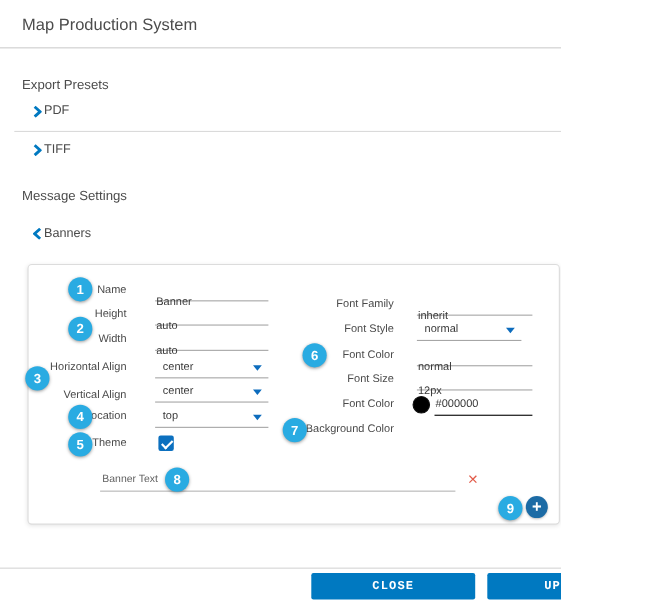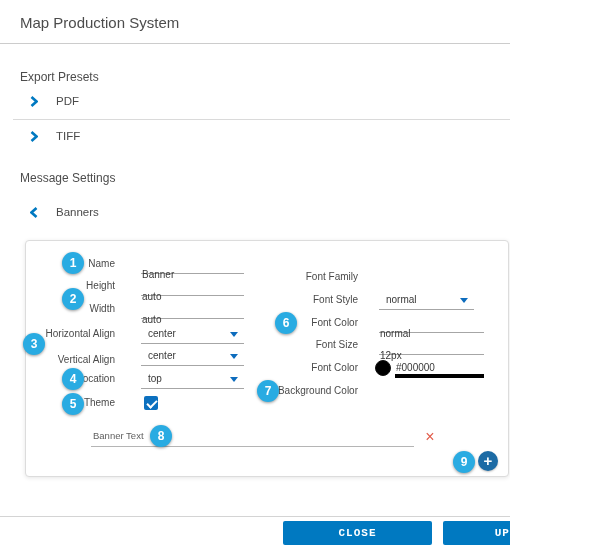--- a/index.html
+++ b/index.html
@@ -10,21 +10,21 @@
   
   .title { position:absolute; left:20px; top:14px; font-size:15px; color:#4c4c4c; }
   .hdr-divider { position:absolute; top:43px; left:0; width:600px; height:1px; background:#cccccc; }
 
   
   .section-heading { position:absolute; left:20px; font-size:12px; color:#4c4c4c; }
   .h-export { top:70px; } .h-message { top:171px; }
 
   
   .nav-row { position:absolute; left:30px; height:14px; display:flex; align-items:center;
-             gap:18px; cursor:pointer; }
+             gap:2px; cursor:pointer; }
   .nav-row .lbl { font-size:11.5px; color:#4a4a4a; }
   .r-pdf { top:94px; } .r-tiff { top:129px; } .r-back { top:205px; }
   .preset-divider { position:absolute; top:119px; left:13px; width:568px; height:1px; background:#dadada; }
 
   
   .panel { position:absolute; left:25px; top:240px; width:484px; height:237px;
            background:#fff; border:1px solid #dcdcdc; border-radius:4px;
            box-shadow:0 1px 4px rgba(0,0,0,0.10); }
 
   
@@ -44,21 +44,21 @@
   .fld.sel.r { width:95px; }
   .caret { position:absolute; right:6px; top:8px; width:0; height:0;
            border-left:4px solid transparent; border-right:4px solid transparent;
            border-top:5px solid #0d6cbd; }
 
   
   .colorrow { position:absolute; left:349px; width:109px; height:20px; display:flex; align-items:center; }
   .swatch { width:16px; height:16px; border-radius:50%; border:1px solid #c4c4c4; margin-right:4px;
             flex:0 0 auto; cursor:pointer; }
   .colorrow .val { flex:1; height:20px; line-height:19px; font-size:10px; color:#383838;
-                   border-bottom:4px solid #000000; padding-left:1px; }
+                   border-bottom:1px solid #000000; padding-left:1px; }
 
   
   .checkbox { position:absolute; left:118px; top:155px; width:14px; height:14px; background:#0c70bf;
               border-radius:2px; cursor:pointer; }
   .checkbox::after { content:""; position:absolute; left:4.5px; top:1.5px; width:4px; height:8px;
                      border:solid #fff; border-width:0 2px 2px 0; transform:rotate(45deg); }
 
   
   .bt-label { position:absolute; left:67px; top:189px; font-size:9.5px; color:#5f5f5f; }
   .bt-field { position:absolute; left:65px; top:186px; width:323px; height:20px;
@@ -170,20 +170,23 @@
     </div>
     <div class="checkbox"></div>
 
     <div class="flabel r" style="top:30px">Font Family</div>
     <div class="flabel r" style="top:53px">Font Style</div>
     <div class="flabel r" style="top:76px">Font Color</div>
     <div class="flabel r" style="top:98px">Font Size</div>
     <div class="flabel r" style="top:121px">Font Color</div>
     <div class="flabel r" style="top:144px">Background Color</div>
 
+    <div class="fld r" style="top:26px">
+      <input value="inherit" style="">
+    </div>
     <div class="fld r sel" style="top:49px">
       <span>normal</span>
       <span class="caret"></span>
     </div>
     <div class="fld r" style="top:72px">
       <input value="normal" style="">
     </div>
     <div class="fld r" style="top:94px">
       <input value="12px" style="">
     </div>

